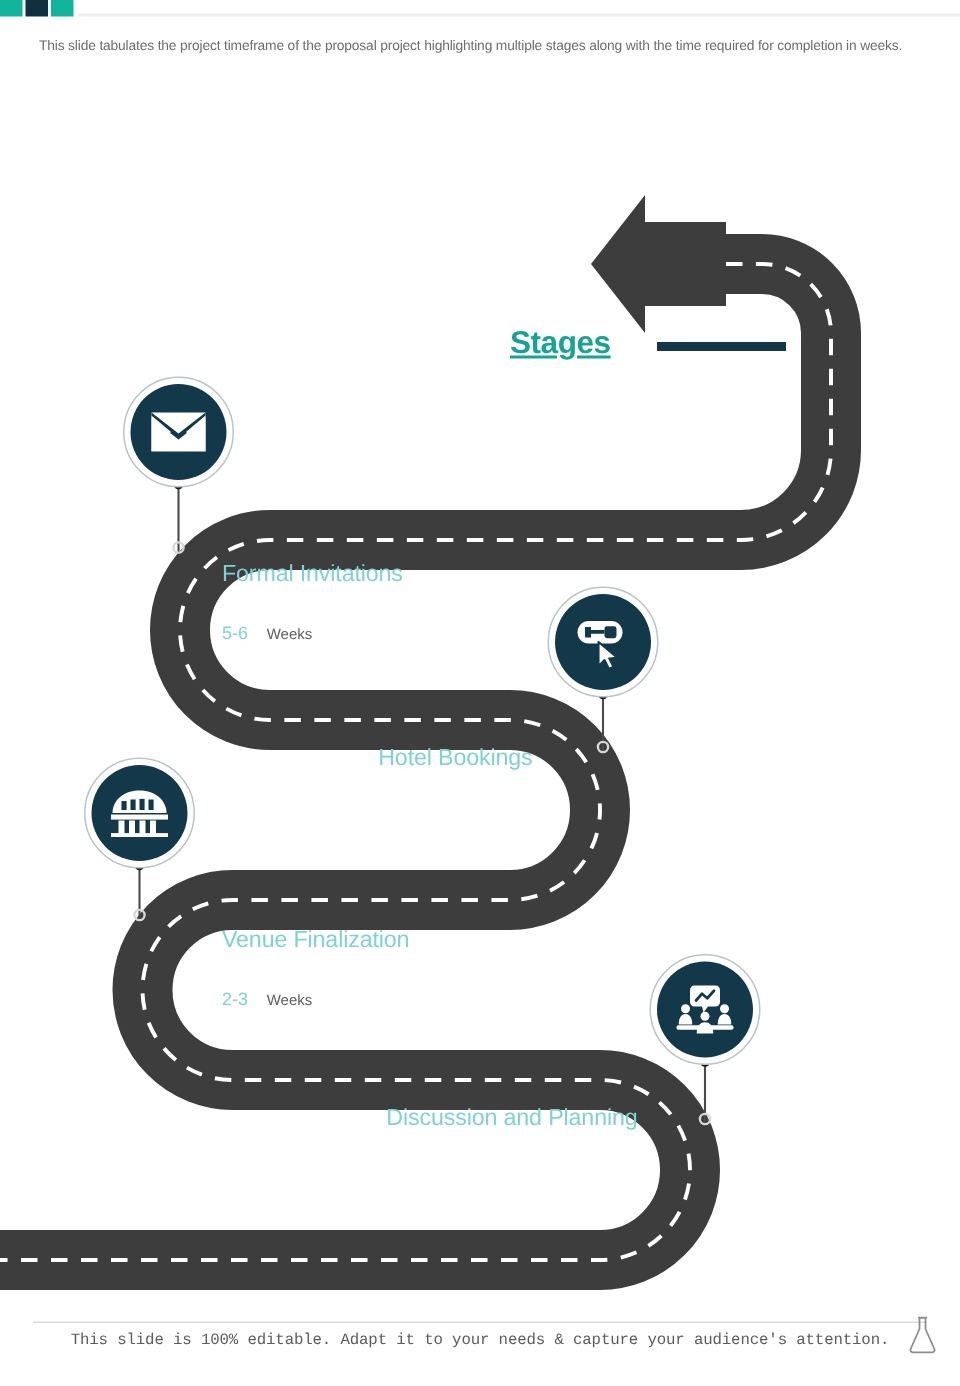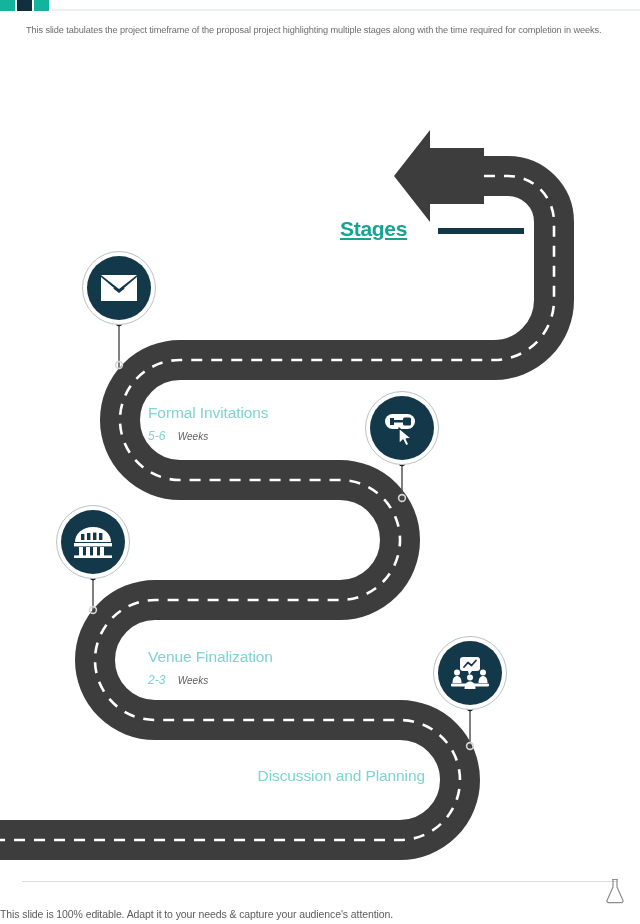--- a/index.html
+++ b/index.html
@@ -99,26 +99,24 @@
 
   
   .stage-text {
     position: absolute;
   }
   .stage-name {
     font-size: 15.5px;
     color: #7fd2d3;
     letter-spacing: -0.1px;
     white-space: nowrap;
-    margin-top: 30px;
   }
   .stage-meta {
-    margin-top: 4px;
+    margin-top: 21px;
     white-space: nowrap;
-    font-style: italic;
   }
   .stage-dur {
     font-size: 12px;
     color: #7fd2d3;
   }
   .stage-unit {
     font-size: 10px;
     color: #5e5e5e;
     margin-left: 8px;
   }
@@ -155,24 +153,26 @@
     left: 22px;
     right: 22px;
     bottom: 42px;
     height: 1px;
     background: #dcdcdc;
   }
   .footer-text {
     position: absolute;
     left: 0;
     right: 0;
-    bottom: 4px;
+    bottom: 24px;
+    text-align: center;
     font-size: 10.5px;
     color: #5c5c5c;
     letter-spacing: -0.1px;
+    font-family: Liberation Mono, monospace;
   }
   .footer-flask {
     position: absolute;
     right: 14px;
     bottom: 16px;
   }
 </style>
 </head>
 <body>
 
@@ -326,20 +326,21 @@
 
 <div class="stage-text align-left" style="left:148px; top:374px;">
   <div class="stage-name">Formal Invitations</div>
   <div class="stage-meta">
     <span class="stage-dur">5-6</span>
     <span class="stage-unit">Weeks</span>
   </div>
 </div>
 
 <div class="stage-text align-right" style="left:120px; top:497px; width:235px;">
+  <div class="stage-name">Hotel Bookings</div>
 </div>
 
 <div class="stage-text align-left" style="left:148px; top:618px;">
   <div class="stage-name">Venue Finalization</div>
   <div class="stage-meta">
     <span class="stage-dur">2-3</span>
     <span class="stage-unit">Weeks</span>
   </div>
 </div>
 

